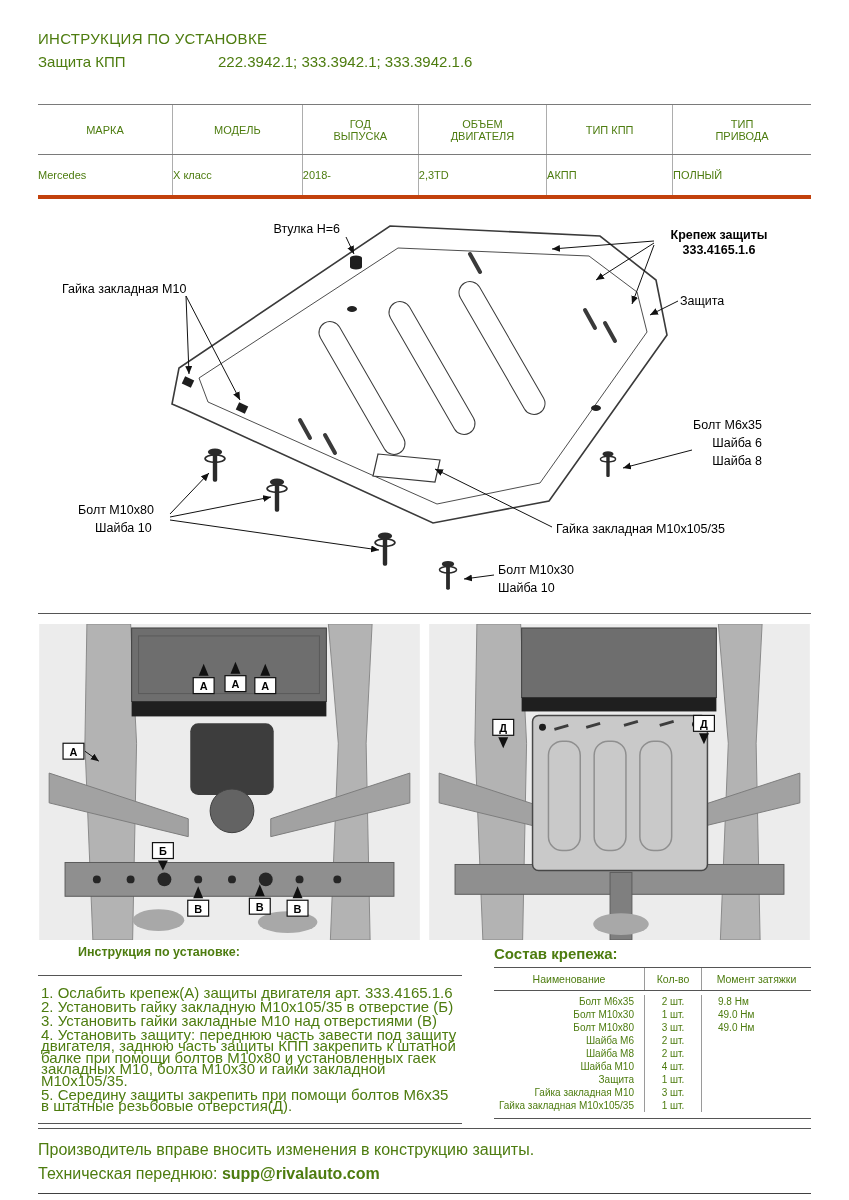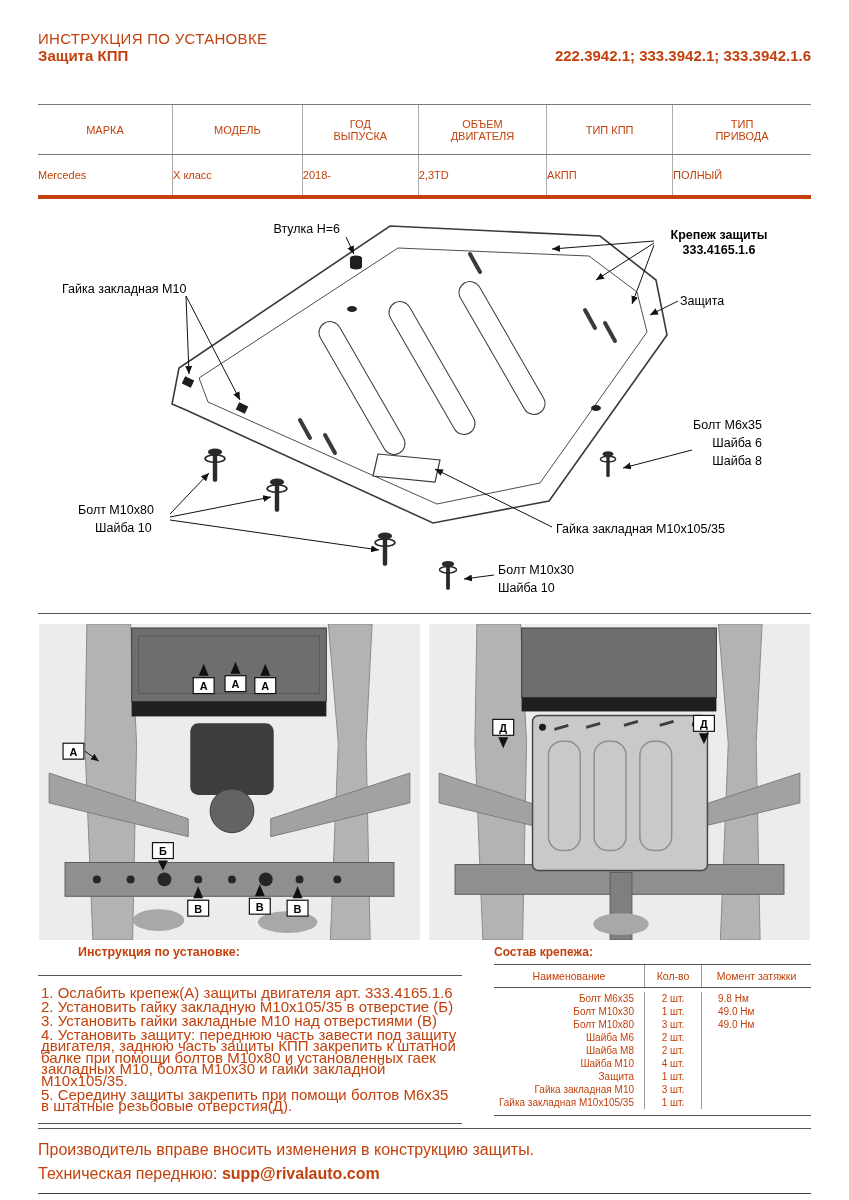--- a/index.html
+++ b/index.html
@@ -1,26 +1,26 @@
 <!DOCTYPE html>
 <html><head>
 <meta charset="utf-8">
 <style>
   * { margin:0; padding:0; box-sizing:border-box; }
   html,body { background:#ffffff; }
   .page {
     position:relative; width:849px; height:1200px; background:#fff;
-    font-family:"Liberation Sans", sans-serif; color:#c2410c; overflow:hidden;
+    font-family:"Liberation Sans", sans-serif; color:#4d7c0f; overflow:hidden;
   }
   svg text { font-family:"Liberation Sans", sans-serif; fill:#000; }
 
   
   .header { position:absolute; left:38px; top:30px; width:773px; }
   .doc-title { font-size:15px; letter-spacing:.3px; }
-  .product-line { font-size:15px; font-weight:bold; display:flex;justify-content:space-between; }
+  .product-line { margin-top:6px; font-size:15px; font-weight:normal; display:flex; }
   .product-line .product { width:180px; }
 
   
   .spec { position:absolute; left:38px; top:104px; width:773px; border-collapse:collapse; font-size:11px; }
   .spec th { font-weight:normal; white-space:pre-line; text-align:center; vertical-align:middle;
              height:50px; border-top:1px solid #7a7a7a; border-bottom:1px solid #7a7a7a; }
   .spec td { text-align:left; vertical-align:middle; height:42px; border-bottom:4px solid #c2410c; }
   .spec th + th, .spec td + td { border-left:1px solid #adadad; }
 
   
@@ -34,21 +34,21 @@
   .photo-right { left:428px; }
 
   
   .instructions { position:absolute; left:38px; top:945px; width:424px; }
   .instructions h3 { font-size:12.5px; margin-bottom:16px;padding-left:40px; }
   .ins-list { border-top:1px solid #555; border-bottom:1px solid #555; padding:8px 3px 9px; }
   .ins-list p { font-size:15px; line-height:11.5px; margin:2.5px 0; }
 
   
   .hardware { position:absolute; left:494px; top:945px; width:317px; }
-  .hardware h3 { font-size:12px; margin-bottom:5px; }
+  .hardware h3 { font-size:15px; margin-bottom:5px; }
   .hw-row { display:grid; grid-template-columns:150px 58px 109px; }
   .hw-head { border-top:1px solid #555; border-bottom:1px solid #555; font-size:10.5px; }
   .hw-head > div { padding:5px 2px; text-align:center; }
   .hw-body { padding:4px 0 6px; border-bottom:1px solid #555; font-size:10px; }
   .hw-body .hw-row > div { line-height:13px; }
   .c-qty  { text-align:center; border-left:1px solid #9a9a9a; border-right:1px solid #9a9a9a; }
   .hw-head .c-qty { border-left:1px solid #9a9a9a; border-right:1px solid #9a9a9a; }
   .c-name { text-align:right; padding-right:10px; }
   .c-torque { padding-left:16px; }
 

